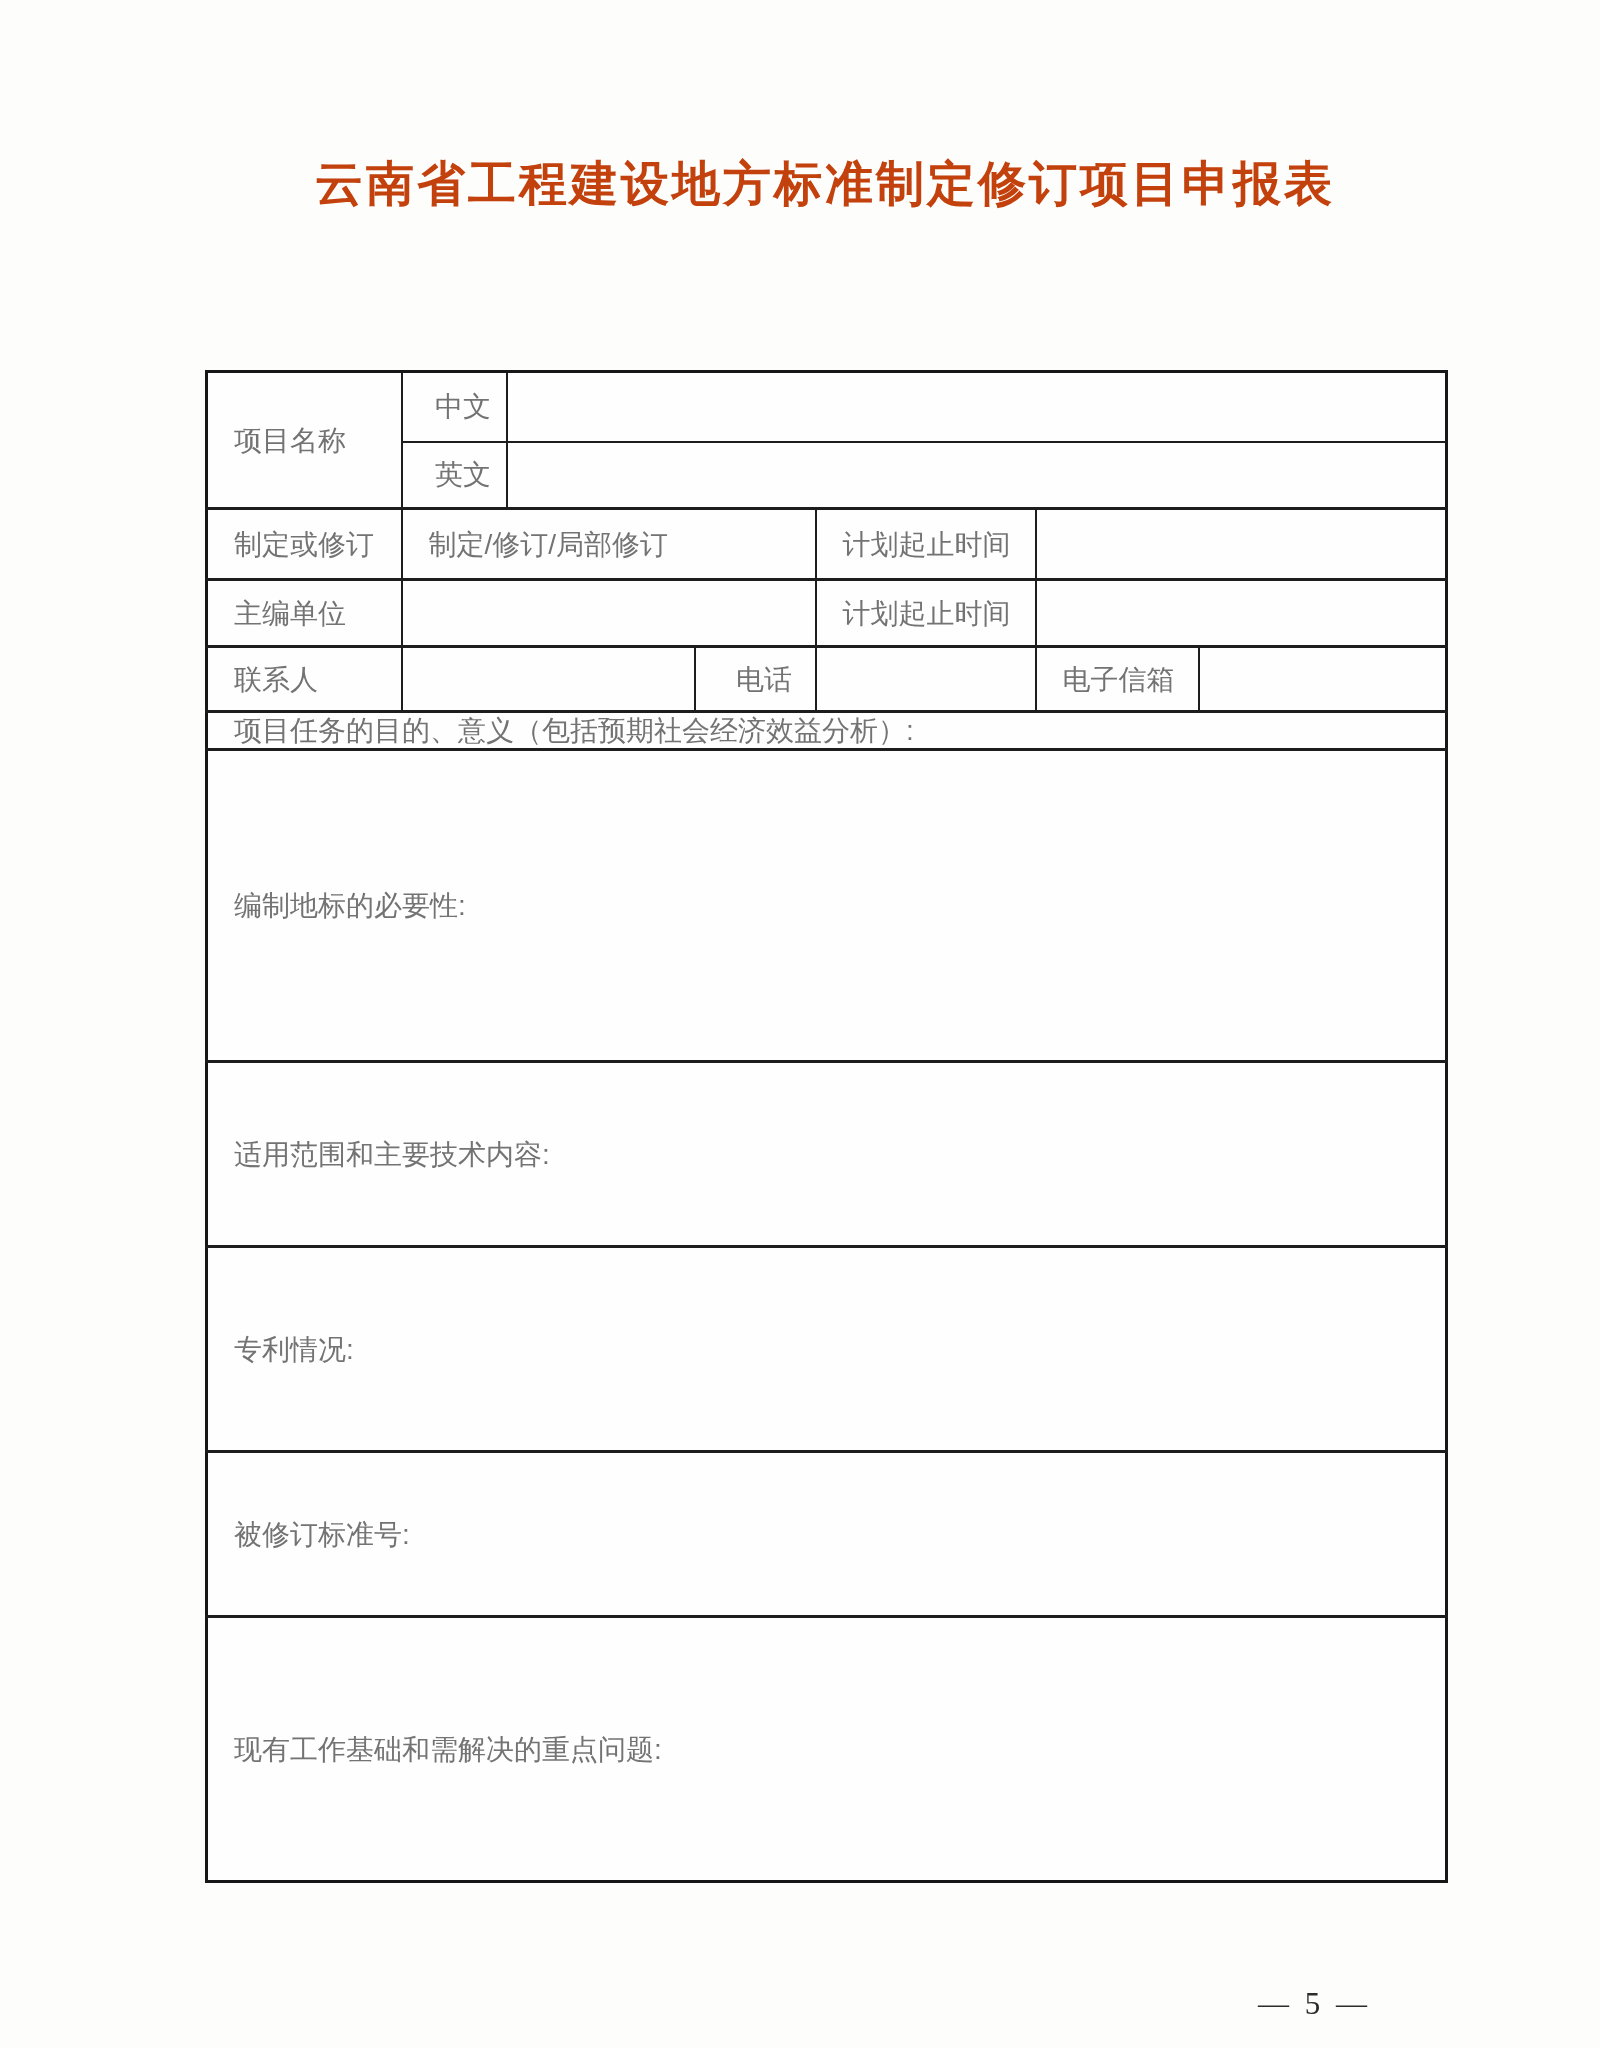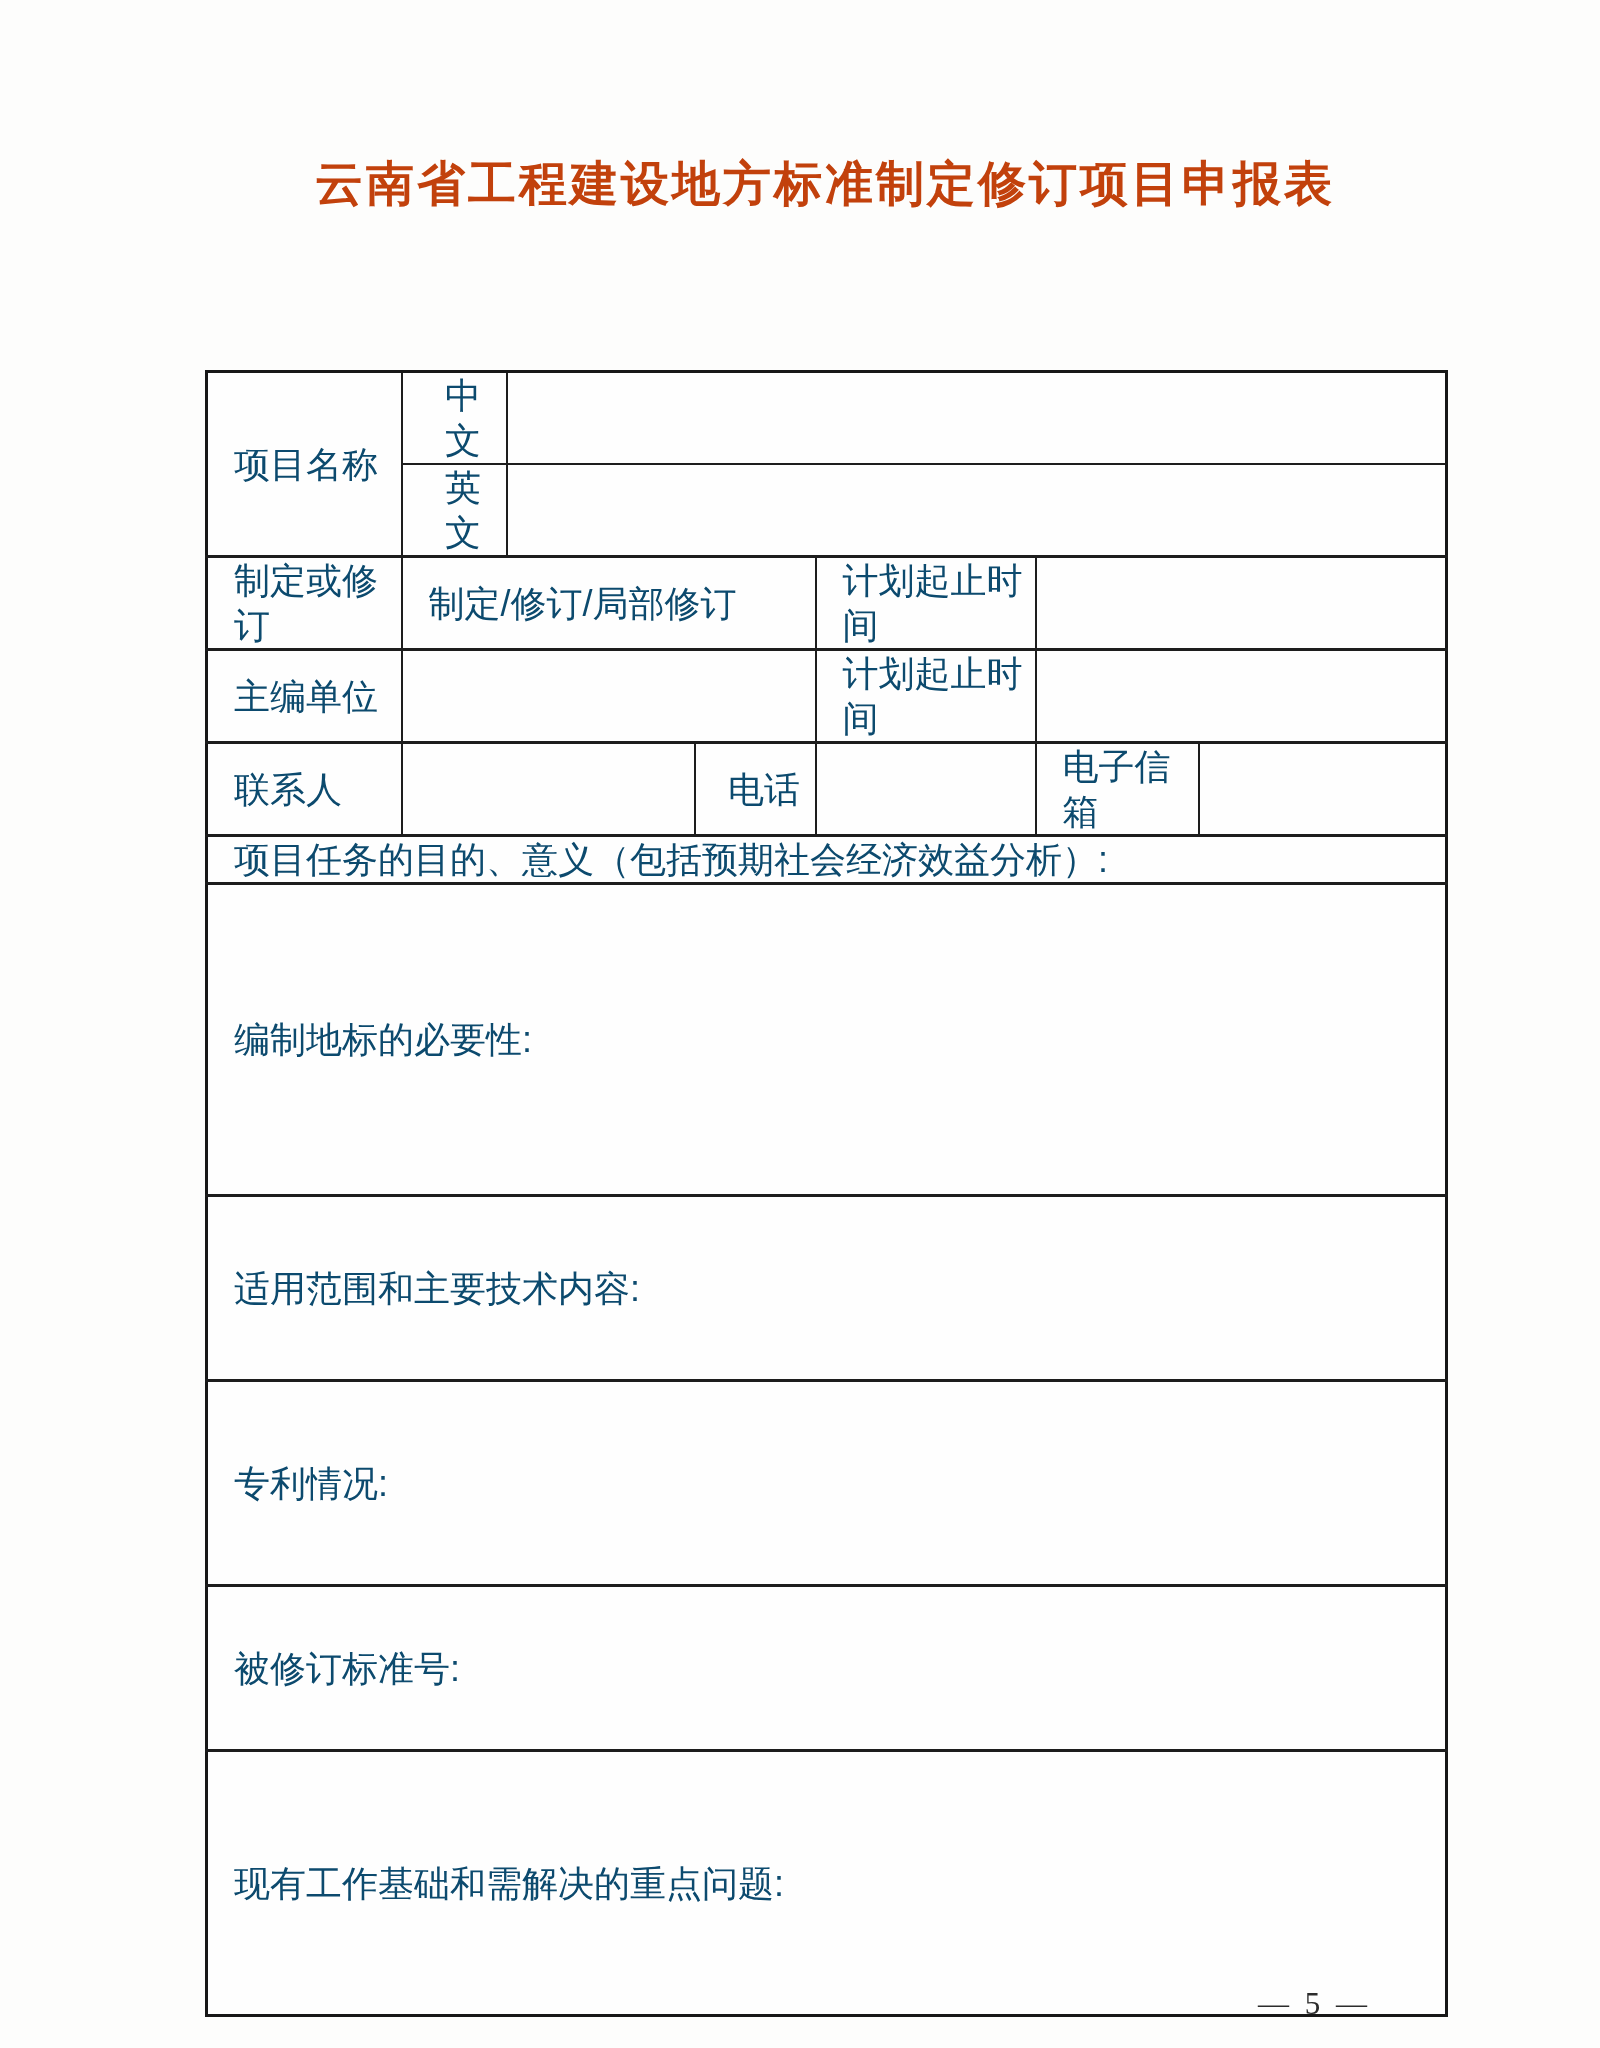--- a/index.html
+++ b/index.html
@@ -33,23 +33,23 @@
     left: 205px;
     top: 370px;
     width: 1240px;
     border-collapse: collapse;
     table-layout: fixed;
     border: 3px solid #171717;
     background: #fefefe;
   }
   table.form td {
     border: 2px solid #1d1d1d;
-    font-size: 36px;
+    font-size: 28px;
     line-height: 1.25;
-    color: #0c4a6e;
+    color: #737373;
     padding: 0 8px 0 26px;
     vertical-align: middle;
     overflow: hidden;
   }
   
   tr.sec td { border-top-width: 3px; }
   td.ctr { text-align: center; padding: 0 4px; }
   td.area {
     vertical-align: top;
     padding-top: 14px;

